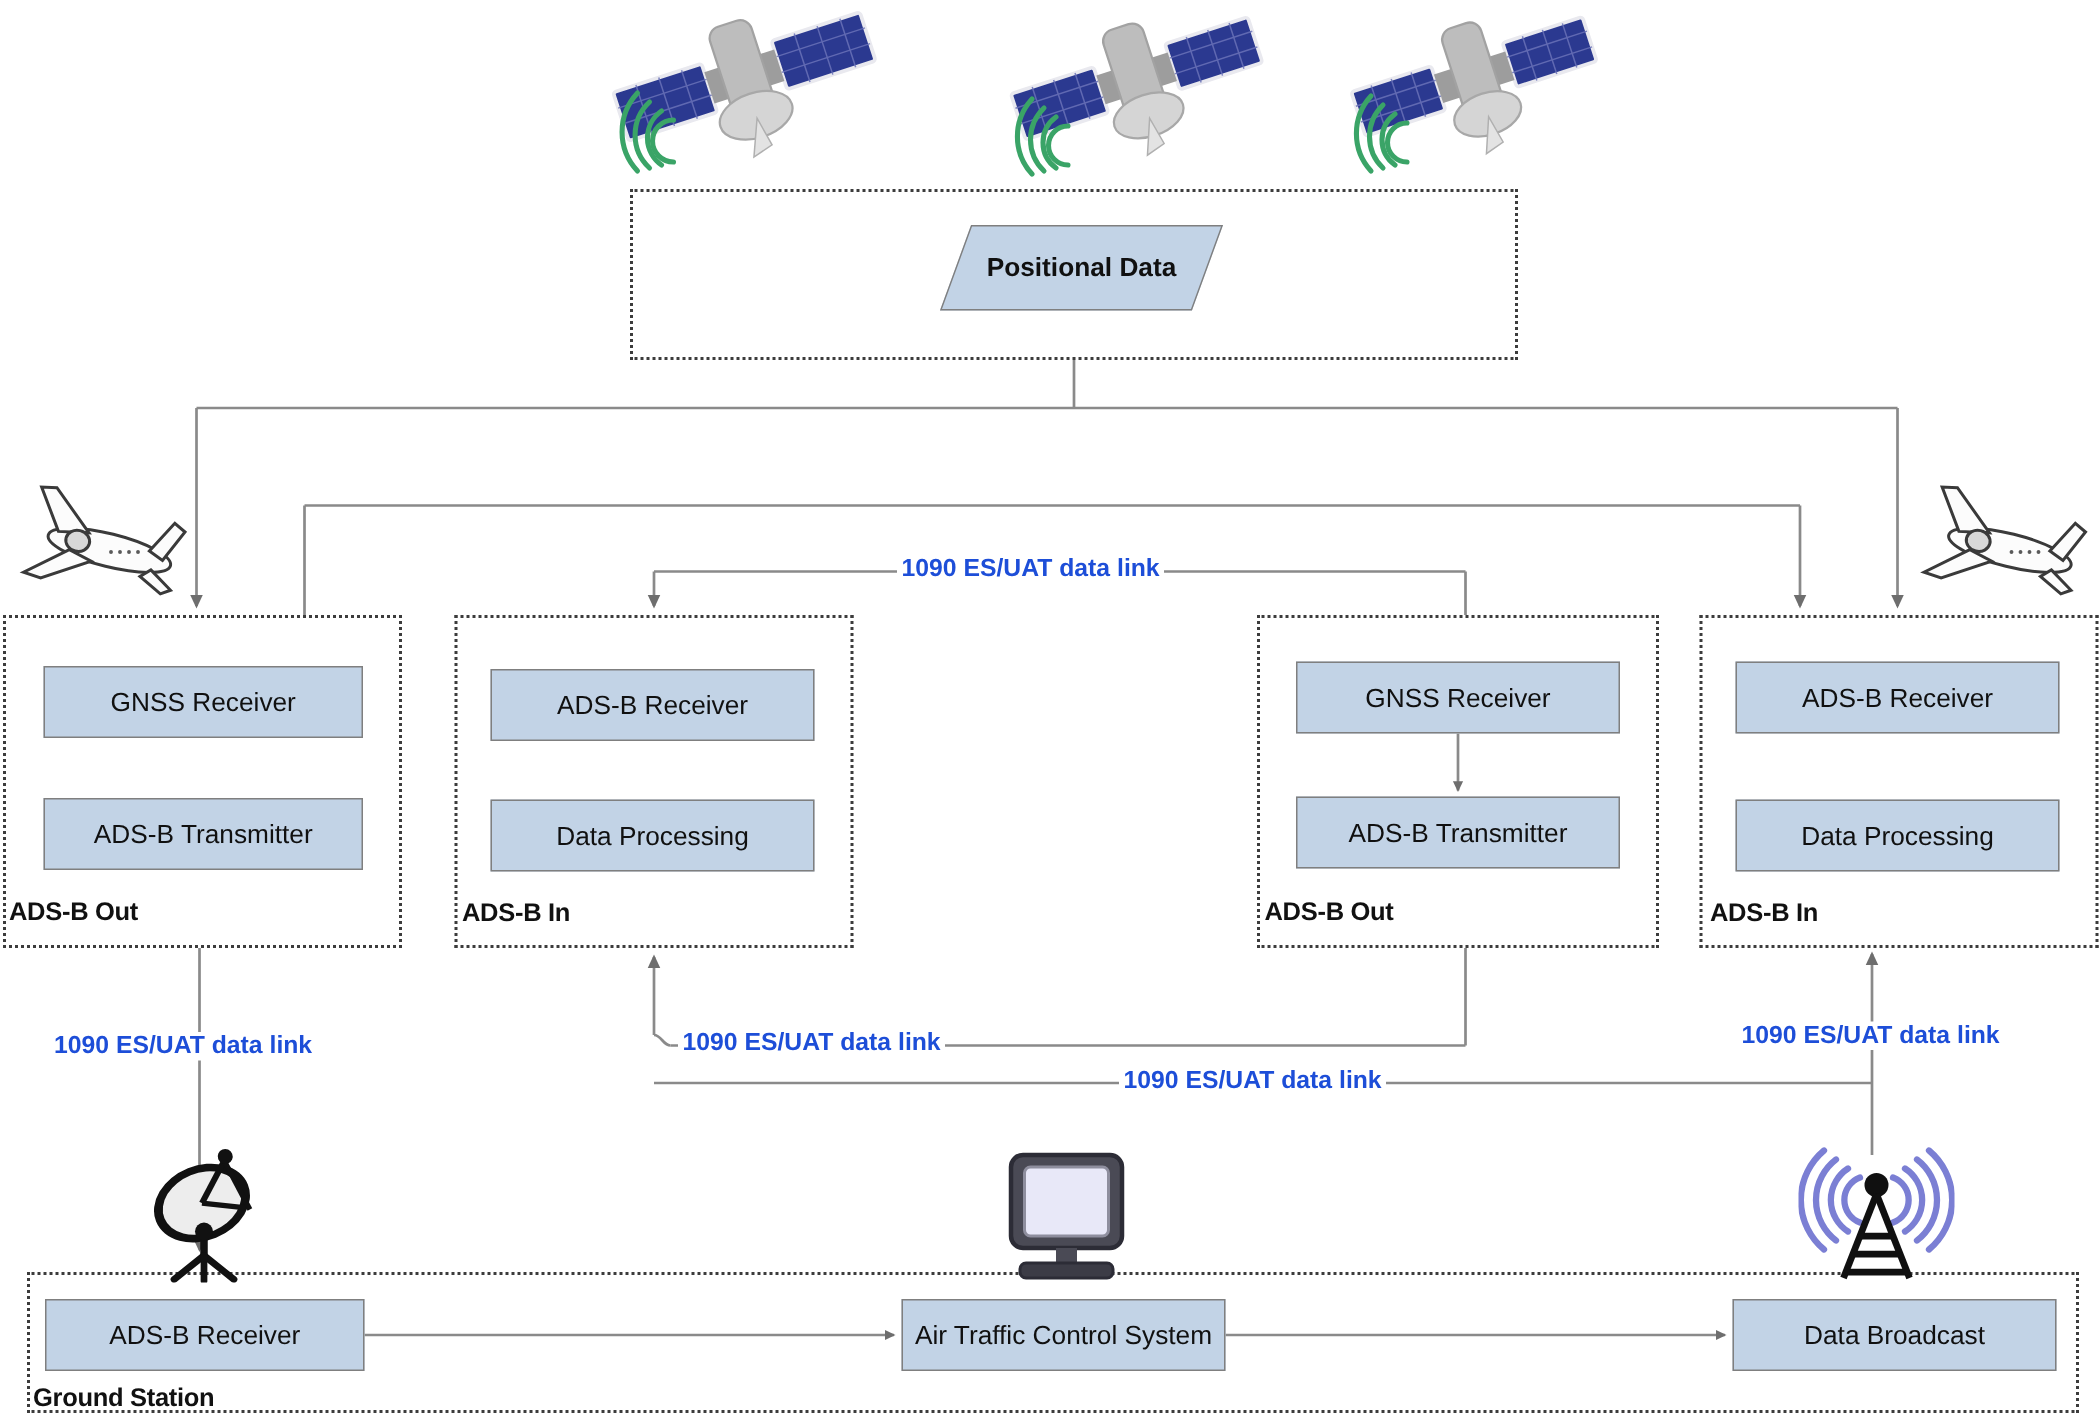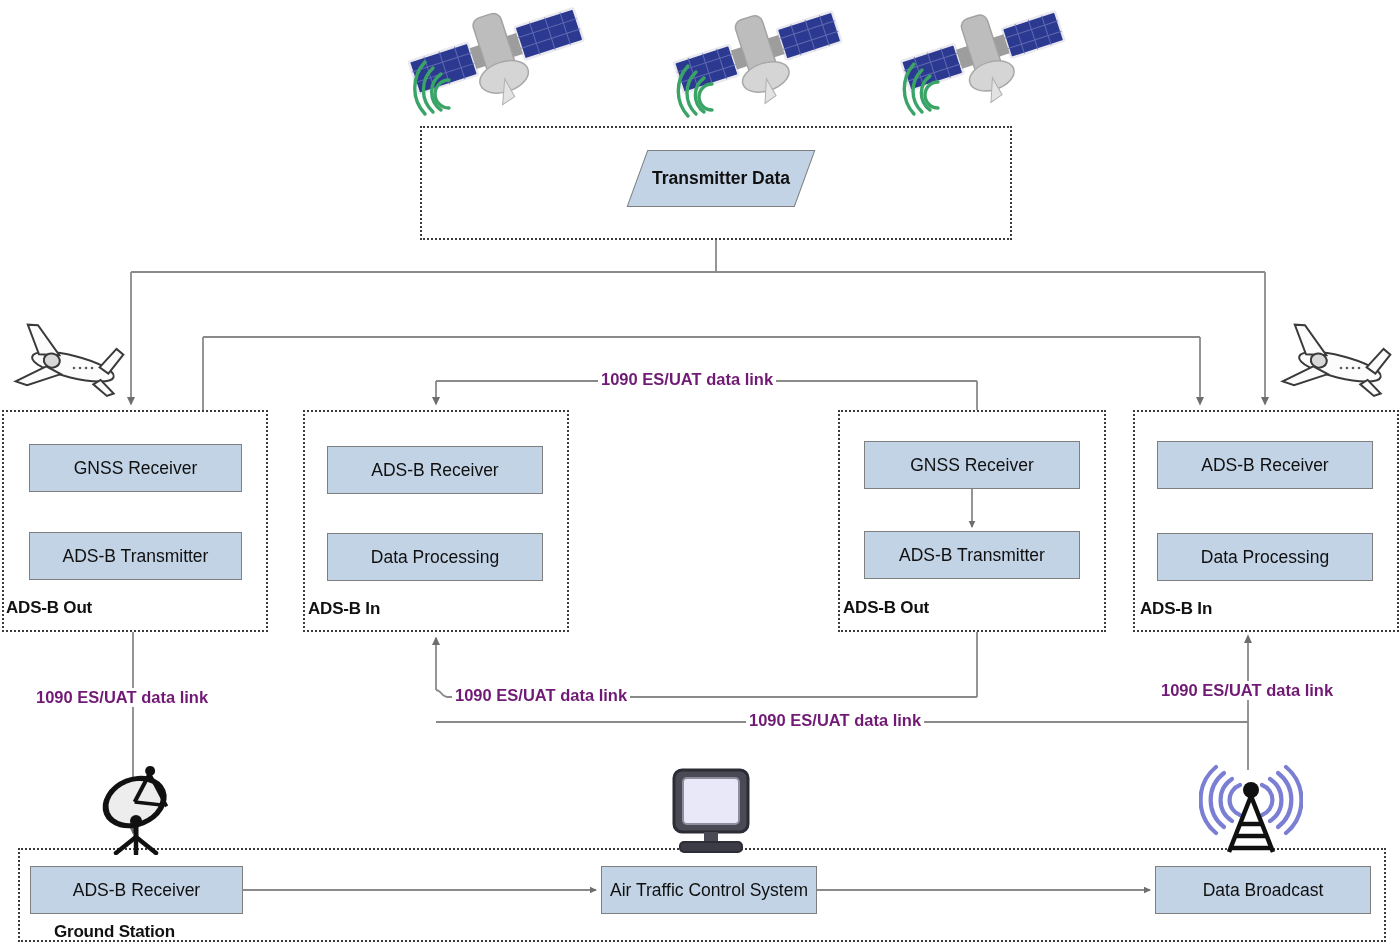--- a/index.html
+++ b/index.html
@@ -88,21 +88,21 @@
     font-size: 17.5px;
     font-weight: bold;
     color: #101010;
   }
 
   
   .wire-label {
     position: absolute;
     font-size: 16.5px;
     font-weight: bold;
-    color: #701a75;
+    color: #1d4ed8;
     white-space: nowrap;
     background: #ffffff;
     padding: 0 3px;
     z-index: 4;
   }
 
   
   .icon {
     position: absolute;
     z-index: 6;
@@ -247,21 +247,21 @@
       <path d="M30 110 A21 21 0 0 1 30 76"></path>
       <path d="M22 112 A29 29 0 0 1 22 70"></path>
       <path d="M14 114 A37 37 0 0 1 14 64"></path>
     </g>
   </svg>
 
   <div class="group" style="left:420px; top:126px; width:592px; height:114px;"></div>
 
   <div class="para" style="left:637px; top:150px; width:168px; height:57px;">
     <div class="skew"></div>
-    <div class="para-text">Transmitter Data</div>
+    <div class="para-text">Positional Data</div>
   </div>
 
   <svg class="icon" style="left:8px; top:320px; width:124px; height:85px;" viewBox="0 0 124 85" xmlns="http://www.w3.org/2000/svg">
     <g transform="rotate(14 62 42)" fill="#fcfcfc" stroke="#3a3a3a" stroke-width="2">
       <ellipse cx="66" cy="46" rx="42" ry="11"></ellipse>
       <path d="M30 42 L12 16 L22 14 L50 38 Z"></path>
       <path d="M40 52 L14 74 L26 75 L56 56 Z"></path>
       <path d="M92 40 L104 18 L112 22 L102 44 Z"></path>
       <path d="M96 52 L112 62 L106 66 L90 58 Z"></path>
       <ellipse cx="44" cy="45" rx="8" ry="7" fill="#d8d8d8"></ellipse>
@@ -360,15 +360,15 @@
       <path d="M40 66 L64 66"></path>
         <path d="M36 78 L68 78"></path>
         <path d="M32 90 L72 90"></path>
     </g>
   </svg>
 
   <div class="group" style="left:18px; top:848px; width:1368px; height:94px;"></div>
   <div class="box" style="left:30px; top:866px; width:213px; height:48px;">ADS-B Receiver</div>
   <div class="box" style="left:601px; top:866px; width:216px; height:48px;">Air Traffic Control System</div>
   <div class="box" style="left:1155px; top:866px; width:216px; height:48px;">Data Broadcast</div>
-  <div class="group-label" style="left:22px; top:922px;margin-left:32px;">Ground Station</div>
+  <div class="group-label" style="left:22px; top:922px;">Ground Station</div>
 
 </div>
 
 </body></html>

